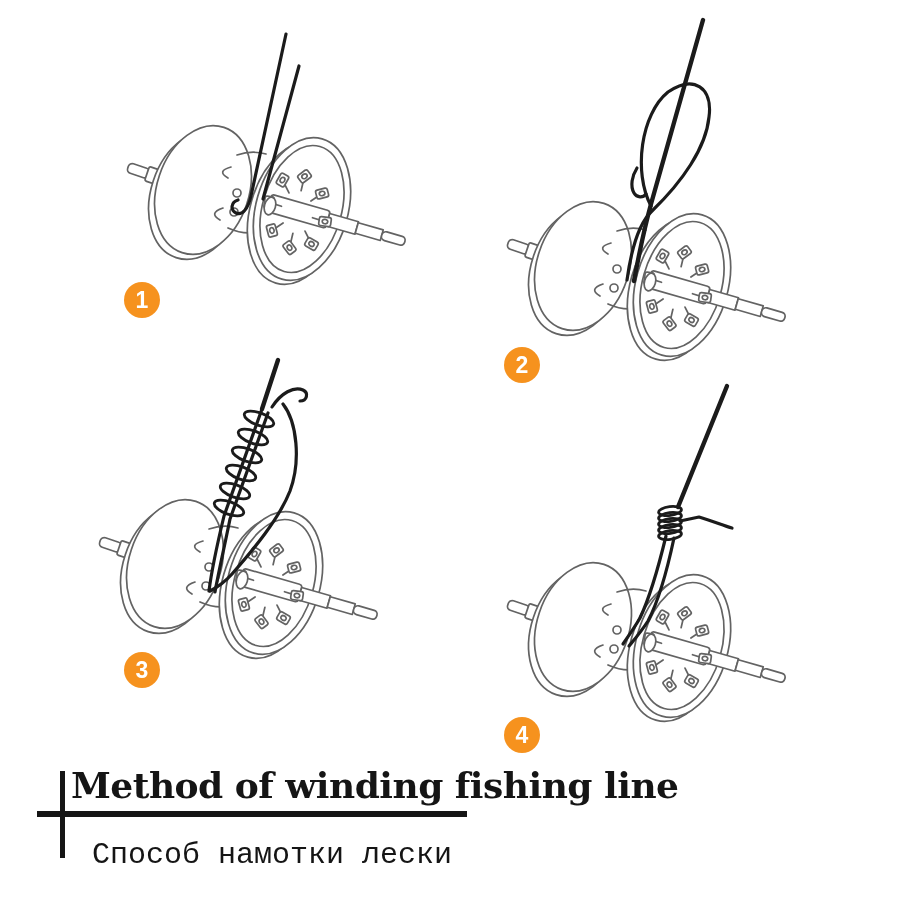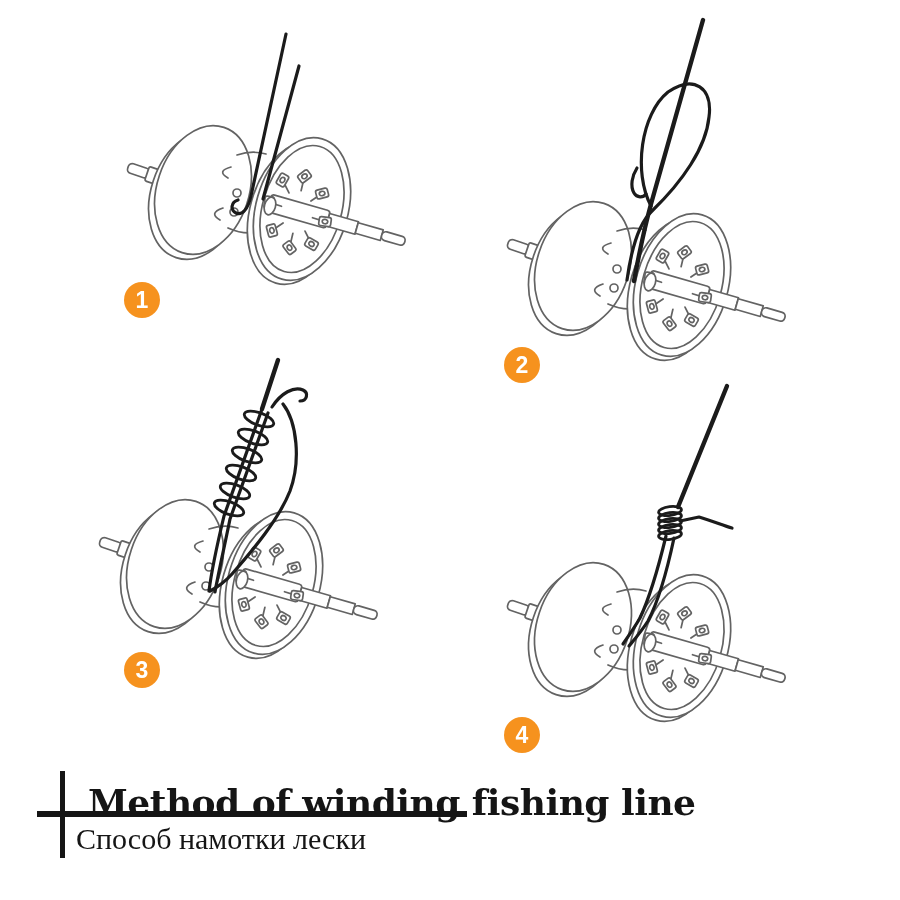--- a/index.html
+++ b/index.html
@@ -14,27 +14,27 @@
   .fline.thick{stroke-width:4.4;}
   .fline.wrap{stroke-width:2.8;}
   .badge{
     position:absolute;width:36px;height:36px;border-radius:50%;
     background:var(--accent,#f6921e);color:#fff;display:flex;align-items:center;justify-content:center;
     font-size:23px;font-weight:600;line-height:1;
   }
   .vline{position:absolute;left:60px;top:771px;width:5px;height:87px;background:var(--text,#151515);}
   .hline{position:absolute;left:37px;top:811px;width:430px;height:6px;background:var(--text,#151515);}
   .title-en{
-    position:absolute;left:71px;top:764px;margin:17px;
+    position:absolute;left:71px;top:764px;margin:0;
     font-family:"DejaVu Serif","Liberation Serif",serif;font-weight:600;
     font-size:36px;letter-spacing:-0.5px;color:var(--text,#151515);white-space:nowrap;
   }
   .title-ru{
-    position:absolute;left:76px;top:822px;margin:0;
-    font-family:Liberation Serif, serif;font-weight:400;
+    position:absolute;left:76px;top:822px;margin:16px;
+    font-family:Liberation Mono, monospace;font-weight:400;
     font-size:30px;color:var(--text,#151515);white-space:nowrap;
   }
 </style>
 </head>
 <body>
 
 <div id="canvas">
 
   <figure class="step" style="left:100px;top:20px;">
     <svg width="320" height="280" viewBox="0 0 320 280">

